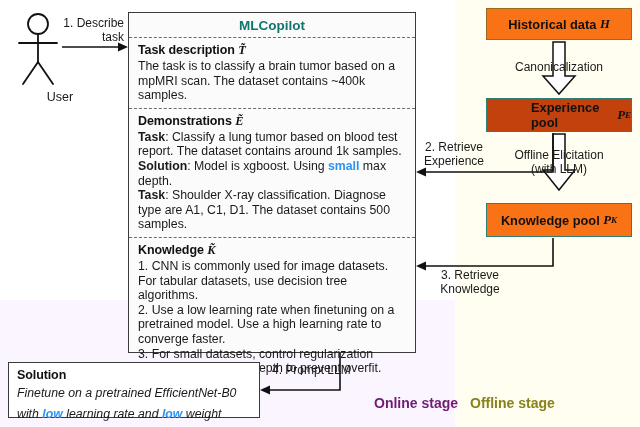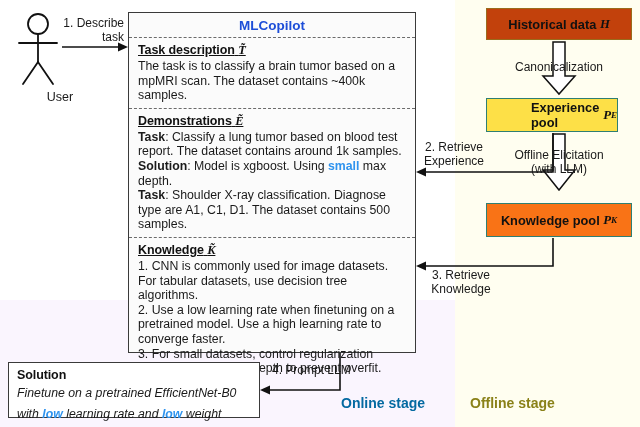--- a/index.html
+++ b/index.html
@@ -17,46 +17,46 @@
     font-size:12.5px;color:#1a1a1a;}
 
   
   .cap{position:absolute;font-size:12px;color:#1a1a1a;line-height:14px;}
 
   
   .mlcopilot{
     position:absolute;left:128px;top:12px;width:288px;height:341px;
     border:1.6px solid #3a3a3a;background:#fbfbfb;box-sizing:border-box;
   }
-  .ml-title{font-size:13.5px;font-weight:bold;text-align:center;color:#1d4ed8;padding:5px 0 4px;}
+  .ml-title{font-size:13.5px;font-weight:bold;text-align:center;color:#0f766e;padding:5px 0 4px;}
   .dashed{border-top:1.4px dashed #6b6b6b;margin:0;}
   .sect{padding:5px 8px 5px 9px;}
-  .sect-head{font-size:12.5px;font-weight:bold;text-decoration:underline;color:#111;
+  .sect-head{font-size:12.5px;font-weight:bold;color:#111;
     display:block;margin-bottom:1px;letter-spacing:-0.1px;}
   .sect p{margin:0;font-size:12.3px;line-height:14.6px;color:#1a1a1a;}
   .b{font-weight:bold;}
   .hl{color:#2f93ee;font-weight:bold;}
   .it{font-style:italic;font-family:"Liberation Serif",serif;}
 
   
   .rbox{position:absolute;box-sizing:border-box;display:flex;align-items:center;
-    justify-content:center;font-size:12.8px;font-weight:bold;color:#111;background:#c2410c;}
+    justify-content:center;font-size:12.8px;font-weight:bold;color:#111;background:#f97316;}
   .box-hist{left:486px;top:8px;width:146px;height:32px;border:1.8px solid #9a6b1c;}
-  .box-exp{left:486px;top:98px;width:132px;height:34px;border:1.8px solid #2f7f72;background:#fde047;padding-left:44px;}
+  .box-exp{left:486px;top:98px;width:146px;height:34px;border:1.8px solid #2f7f72;background:#c2410c;padding-left:44px;}
   .box-know{left:486px;top:203px;width:146px;height:34px;border:1.8px solid #2f7f72;background:#f97316;}
 
   
   .solbox{position:absolute;left:8px;top:362px;width:252px;height:56px;
     border:1.6px solid #3a3a3a;background:#ffffff;box-sizing:border-box;padding:5px 8px;}
   .solbox .sect-head{text-decoration:none;}
   .solbox p{margin:0;font-size:12.3px;line-height:21px;color:#1a1a1a;font-style:italic;}
 
   
   .stg{position:absolute;font-size:14px;font-weight:bold;}
-  .stg-on{left:341px;top:395px;color:#0369a1;}
+  .stg-on{left:374px;top:395px;color:#701a75;}
   .stg-off{left:470px;top:395px;color:#8a8118;}
 
   .sub{font-size:9px;vertical-align:-3px;font-family:"Liberation Serif",serif;font-style:italic;}
 </style>
 </head>
 <body>
 
 <div class="stage-online"></div>
 <div class="stage-offline"></div>
 
@@ -109,21 +109,21 @@
 <div class="cap" style="left:62px;top:16px;width:62px;text-align:right;">
   <span>1. Describe</span><br>
   <span>task</span>
 </div>
 
 <div class="cap" style="left:420px;top:140px;width:68px;text-align:center;">
   <span>2. Retrieve</span><br>
   <span>Experience</span>
 </div>
 
-<div class="cap" style="left:427px;top:268px;width:68px;text-align:center;">
+<div class="cap" style="left:436px;top:268px;width:68px;text-align:center;">
   <span>3. Retrieve</span><br>
   <span>Knowledge</span>
 </div>
 
 <div class="cap" style="left:272px;top:363px;">4. Prompt LLM</div>
 
 <div class="cap" style="left:490px;top:60px;width:138px;text-align:center;">Canonicalization</div>
 
 <div class="cap" style="left:488px;top:148px;width:142px;text-align:center;">
   <span>Offline Elicitation</span><br>

